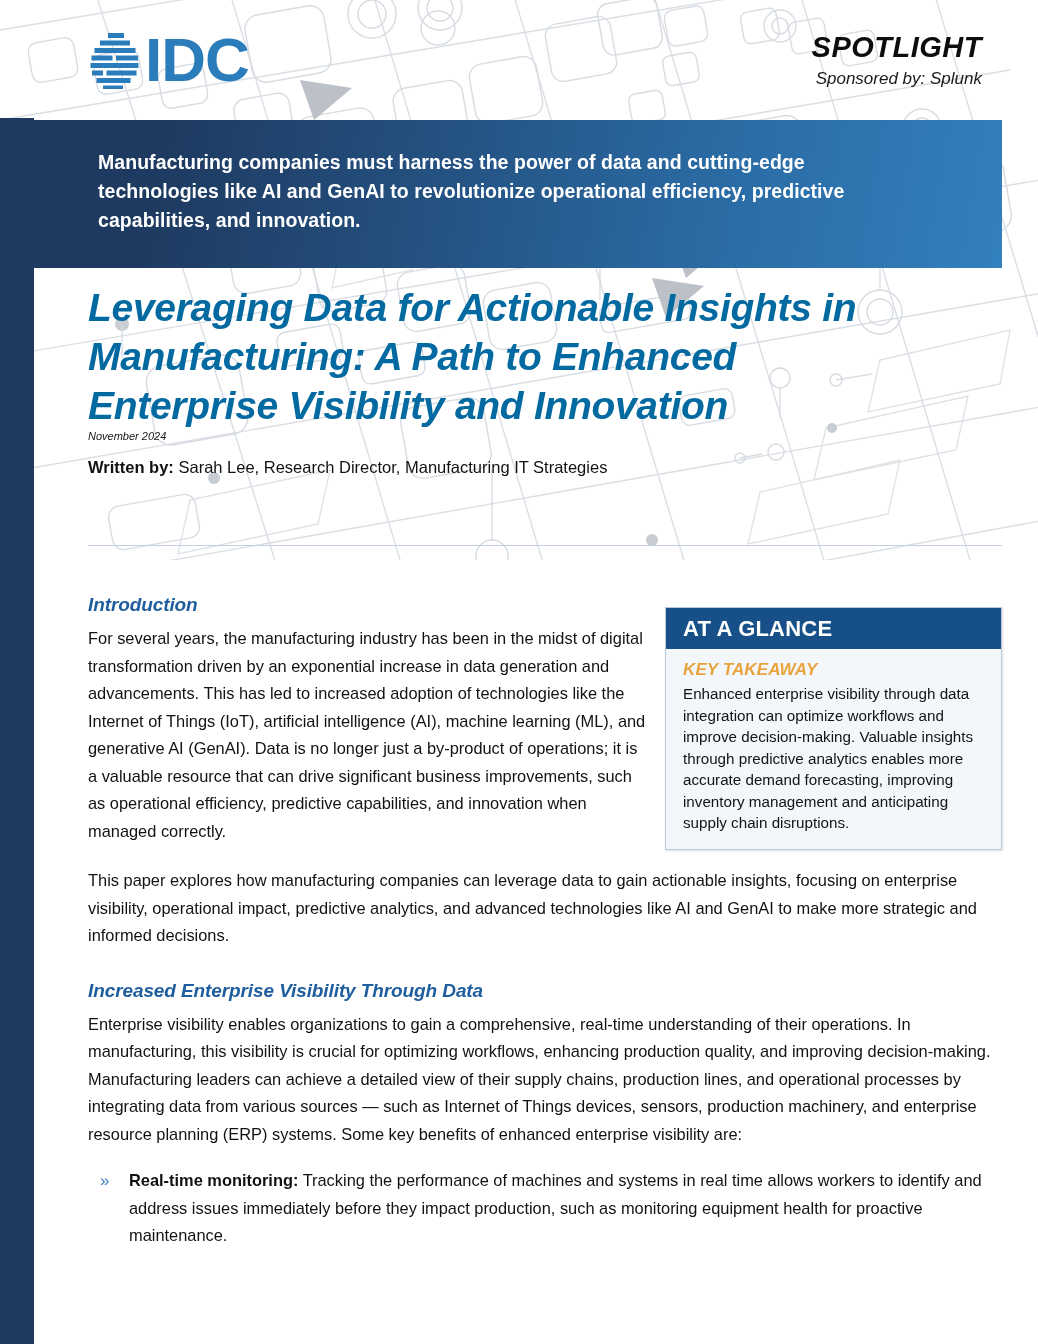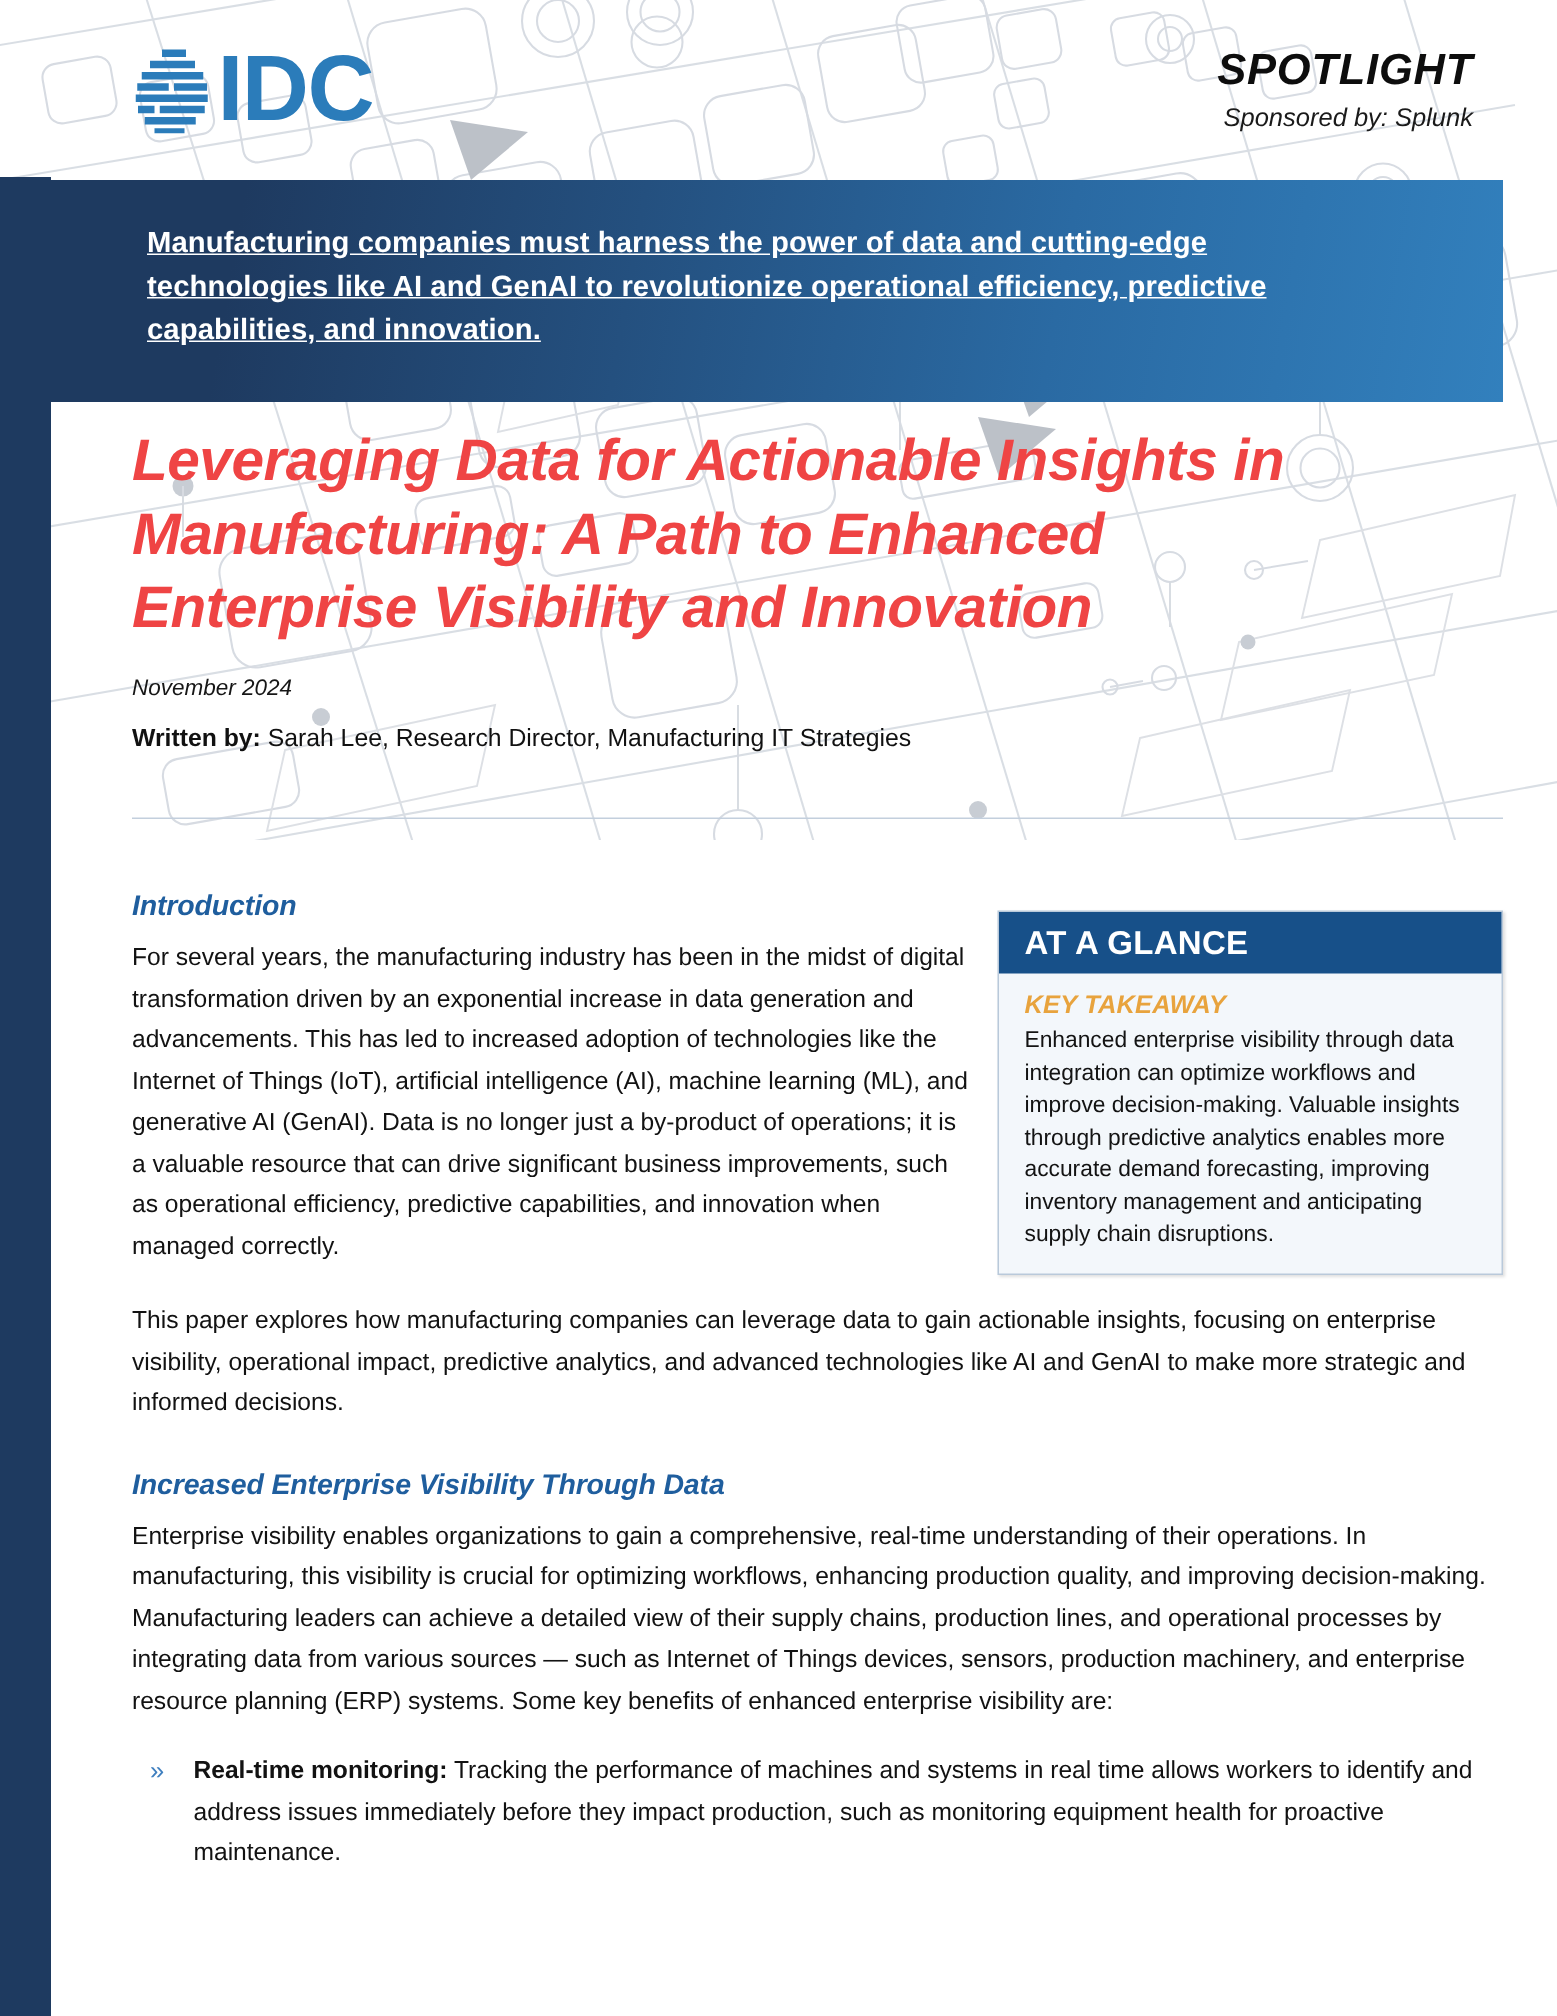--- a/index.html
+++ b/index.html
@@ -108,43 +108,41 @@
   #banner-text {
     position: absolute;
     left: 98px; top: 28px;
     width: 830px;
     font-family: "Liberation Sans", sans-serif;
     font-size: 19.5px;
     font-weight: 700;
     color: #ffffff;
     line-height: 29px;
     letter-spacing: 0.05px;
-    text-decoration: underline;
   }
 
   
   #title-block {
     position: absolute;
     left: 88px; top: 283px;
     width: 840px;
     z-index: 2;
   }
   #doc-title {
     font-family: "Liberation Sans", sans-serif;
     font-size: 39px;
     font-style: italic;
     font-weight: 700;
-    color: #ef4444;
+    color: #0369a1;
     line-height: 49px;
     letter-spacing: -0.3px;
   }
   #doc-date {
-    margin-top: 20px;
-    font-family: "Liberation Sans", sans-serif;
-    font-size: 15px;
+    font-family: "Liberation Sans", sans-serif;
+    font-size: 11px;
     font-style: italic;
     font-weight: 400;
     color: #161616;
   }
   #doc-author {
     margin-top: 16px;
     font-family: "Liberation Sans", sans-serif;
     font-size: 16.5px;
     font-weight: 400;
     color: #111111;

